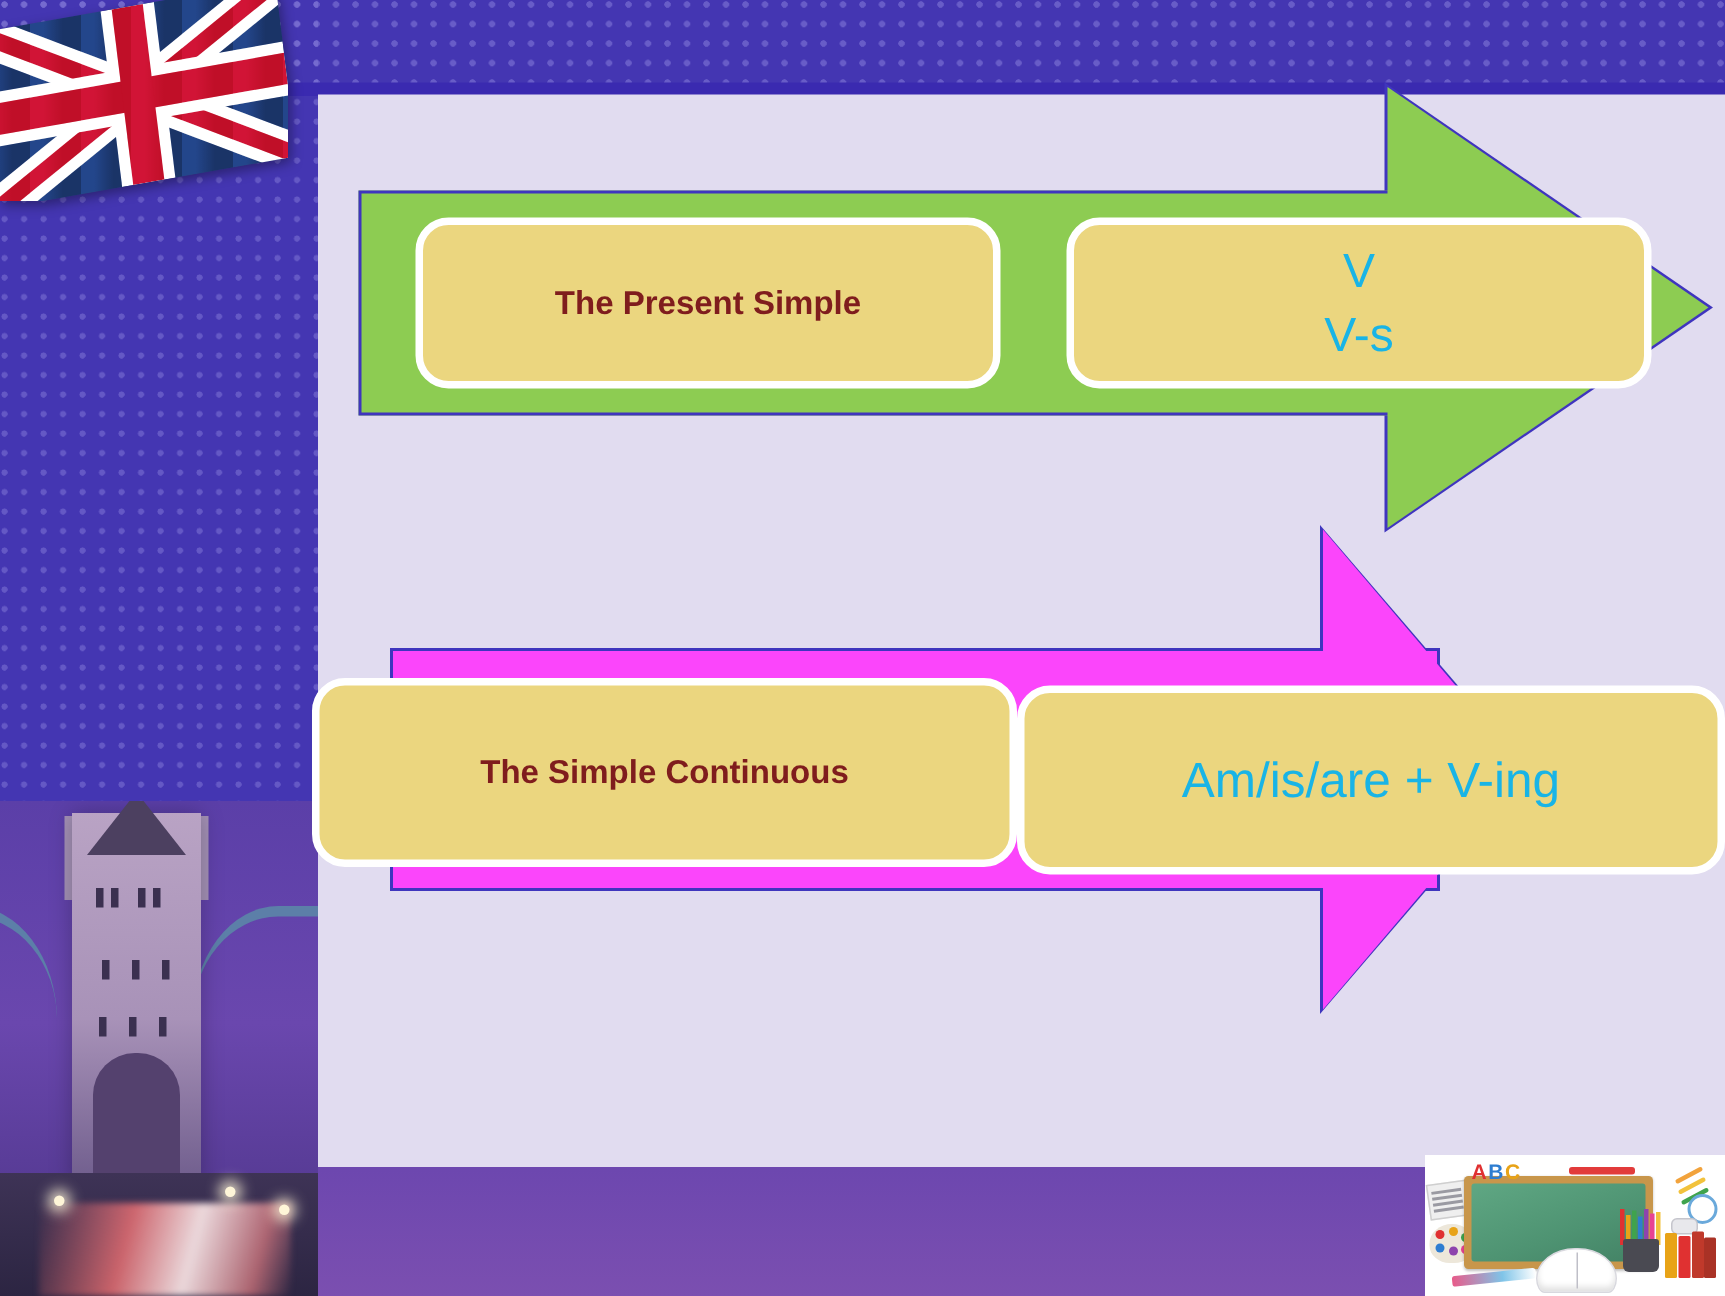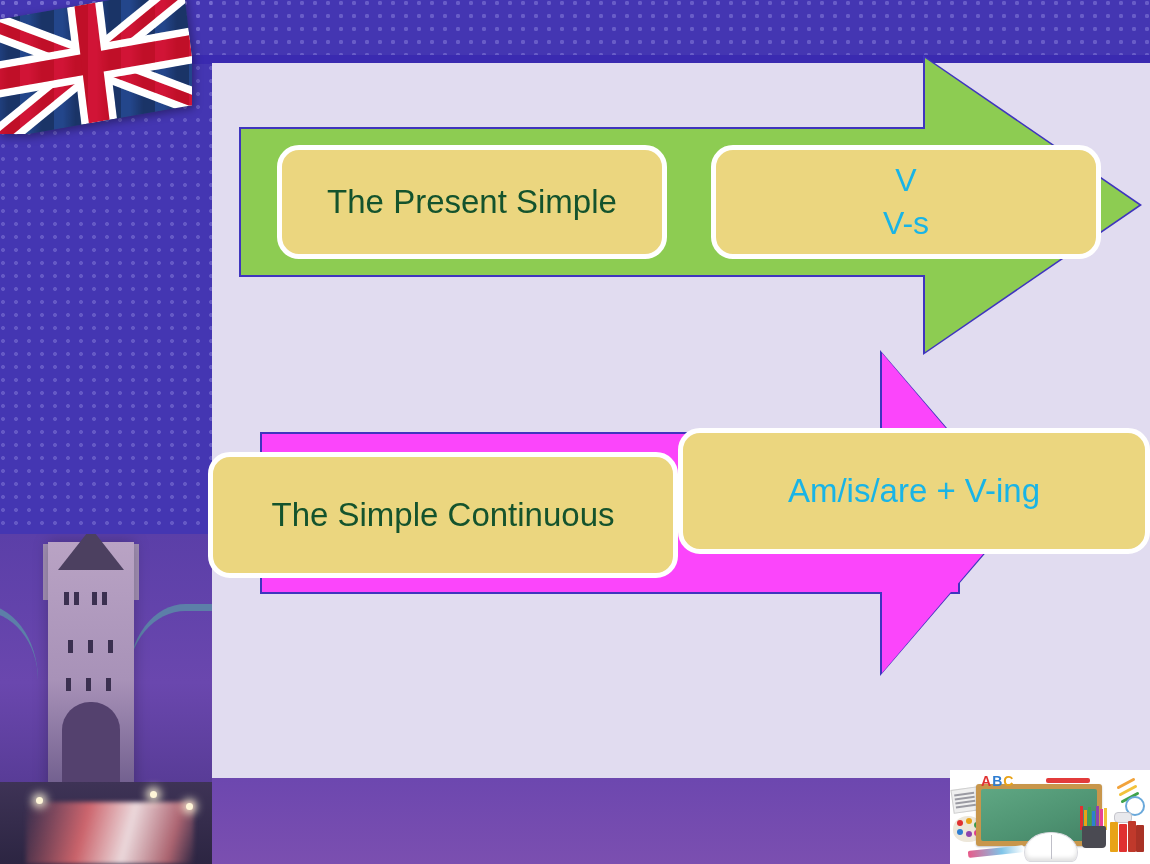--- a/index.html
+++ b/index.html
@@ -309,26 +309,26 @@
     flex-direction: column;
     align-items: center;
     justify-content: center;
     text-align: center;
     line-height: 1.18;
   }
 
   .box-ps      { left: 277px; top: 145px;  width: 390px; height: 114px; }
   .box-ps-form { left: 711px; top: 145px;  width: 390px; height: 114px; }
   .box-pc      { left: 208px; top: 452px;  width: 470px; height: 126px; }
-  .box-pc-form { left: 678px; top: 428px;  width: 472px; height: 126px; }
+  .box-pc-form { left: 678px; top: 457px;  width: 472px; height: 126px; }
 
   .lbl-red {
-    color: #14532d;
-    font-size: 33px;
-    font-weight: normal;
+    color: #7f1d1d;
+    font-size: 22px;
+    font-weight: bold;
     white-space: nowrap;
   }
   .lbl-cyan {
     color: #19B4E6;
     font-size: 33px;
     font-weight: normal;
     white-space: nowrap;
   }
   .lbl-cyan.stacked { font-size: 32px; line-height: 1.35; }
 

